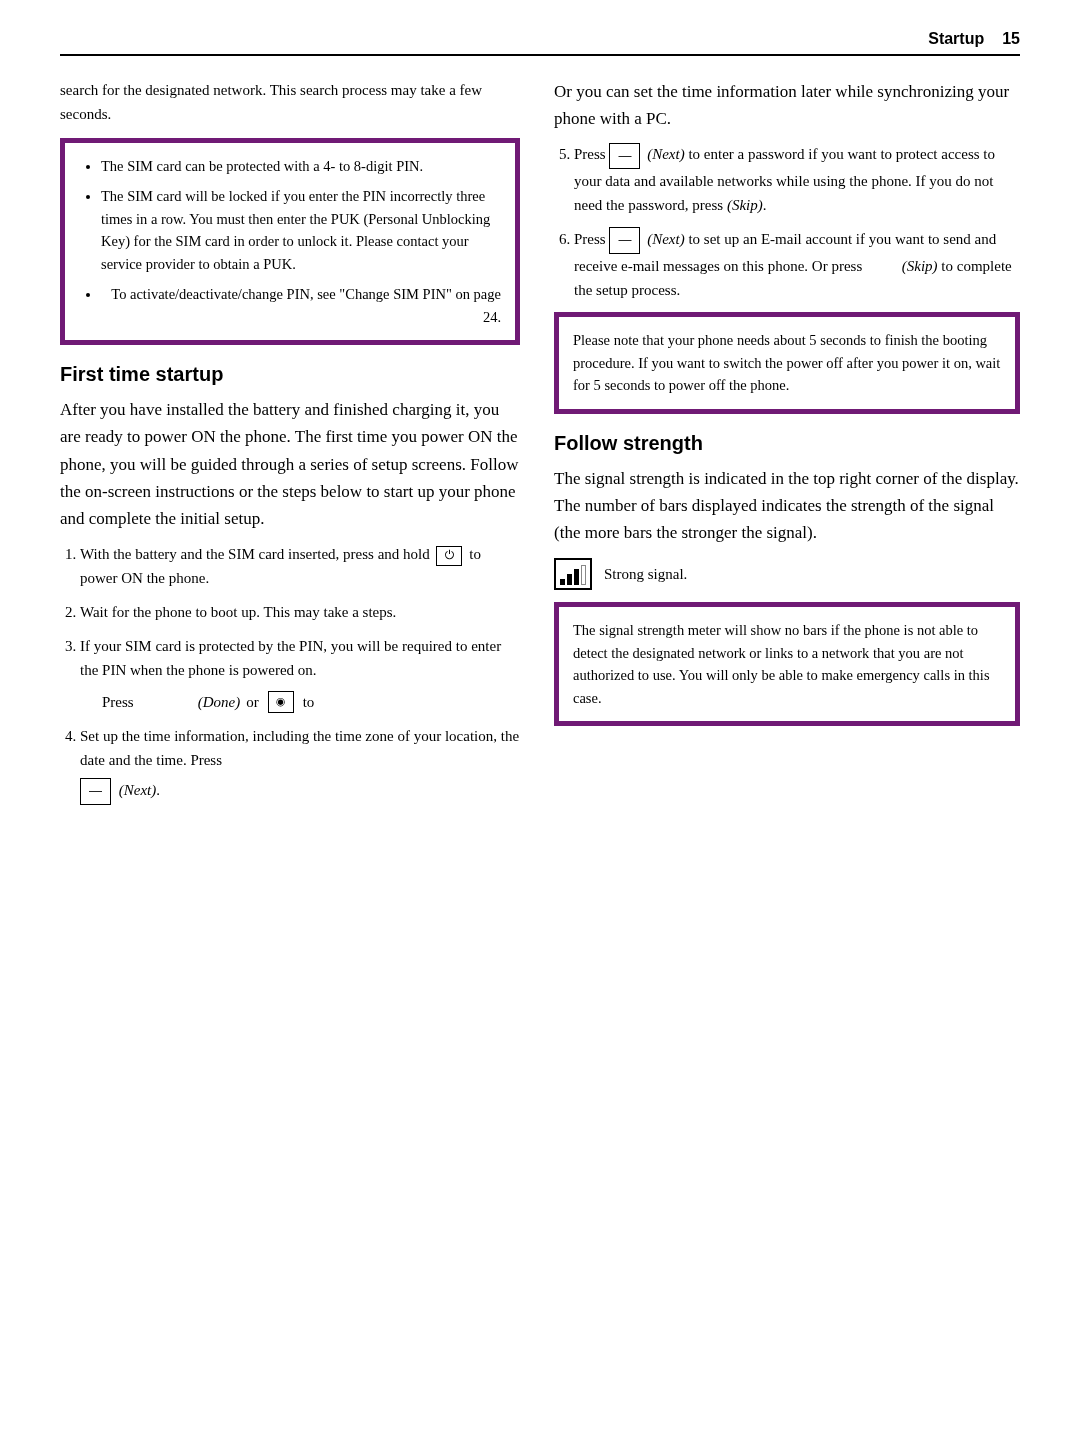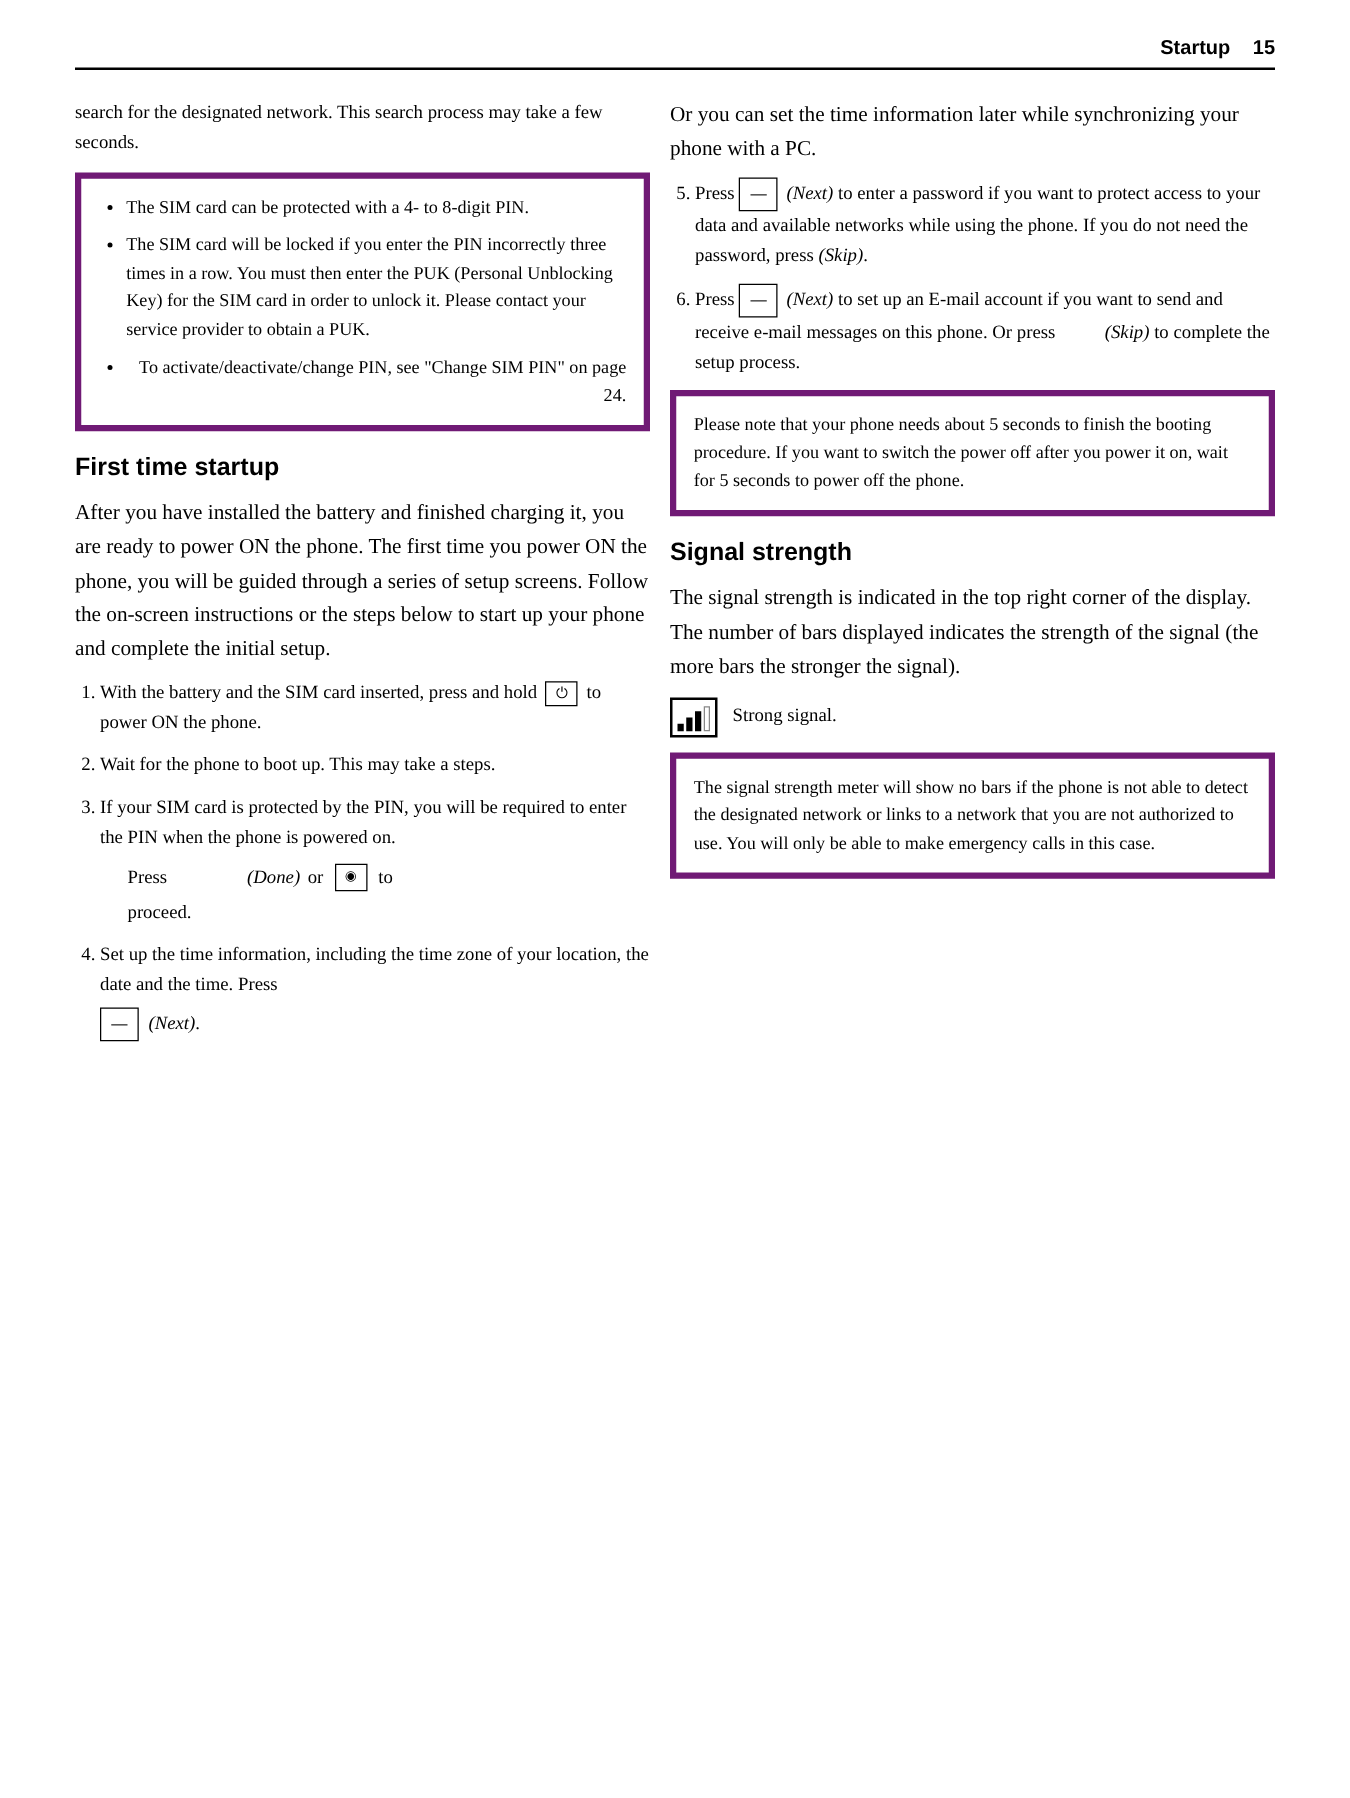--- a/index.html
+++ b/index.html
@@ -32,21 +32,21 @@
       margin-right: 18px;
       font-family: Arial, Helvetica, sans-serif;
     }
     .header-page {
       font-weight: bold;
       font-size: 16px;
       font-family: Arial, Helvetica, sans-serif;
     }
     .two-col {
       display: flex;
-      gap: 16px;
+      gap: 34px;
     }
     .col-left {
       width: 460px;
       flex-shrink: 0;
     }
     .col-right {
       flex: 1;
     }
     .bordered-box {
       border: 5px solid #701a75;
@@ -214,21 +214,20 @@
           <span>If your SIM card is protected by the PIN, you will be required to enter the PIN when the phone is powered on.</span>
           <div style="margin-top:8px;">
             <div class="press-line">
               <span>Press</span>
               <span style="display:inline-block;width:52px;"></span>
               <span class="italic-parens">(Done)</span>
               <span>or</span>
               <span class="camera-icon"></span>
               <span>to</span>
             </div>
-            <div style="margin-left:22px;">proceed.</div>
           </div>
         </li>
 
         <li>
           <span>Set up the time information, including the time zone of your location, the date and the time. Press</span>
           <div style="margin-top:6px;">
             <span class="next-key">—</span>
             <span style="margin-left:4px;" class="italic-parens">(Next)</span><span>.</span>
           </div>
         </li>
@@ -255,21 +254,21 @@
           <span style="display:inline-block;width:32px;"></span>
           <span class="italic-parens">(Skip)</span>
           <span> to complete the setup process.</span>
         </li>
       </ol>
 
       <div class="bordered-box">
         <span>Please note that your phone needs about 5 seconds to finish the booting procedure. If you want to switch the power off after you power it on, wait for 5 seconds to power off the phone.</span>
       </div>
 
-      <div class="section-heading">Signal strength</div>
+      <div class="section-heading">Follow strength</div>
 
       <p>The signal strength is indicated in the top right corner of the display. The number of bars displayed indicates the strength of the signal (the more bars the stronger the signal).</p>
 
       <div class="signal-icon-container">
         <div class="signal-bars">
           <div class="bar bar1"></div>
           <div class="bar bar2"></div>
           <div class="bar bar3"></div>
           <div class="bar bar4"></div>
         </div>

